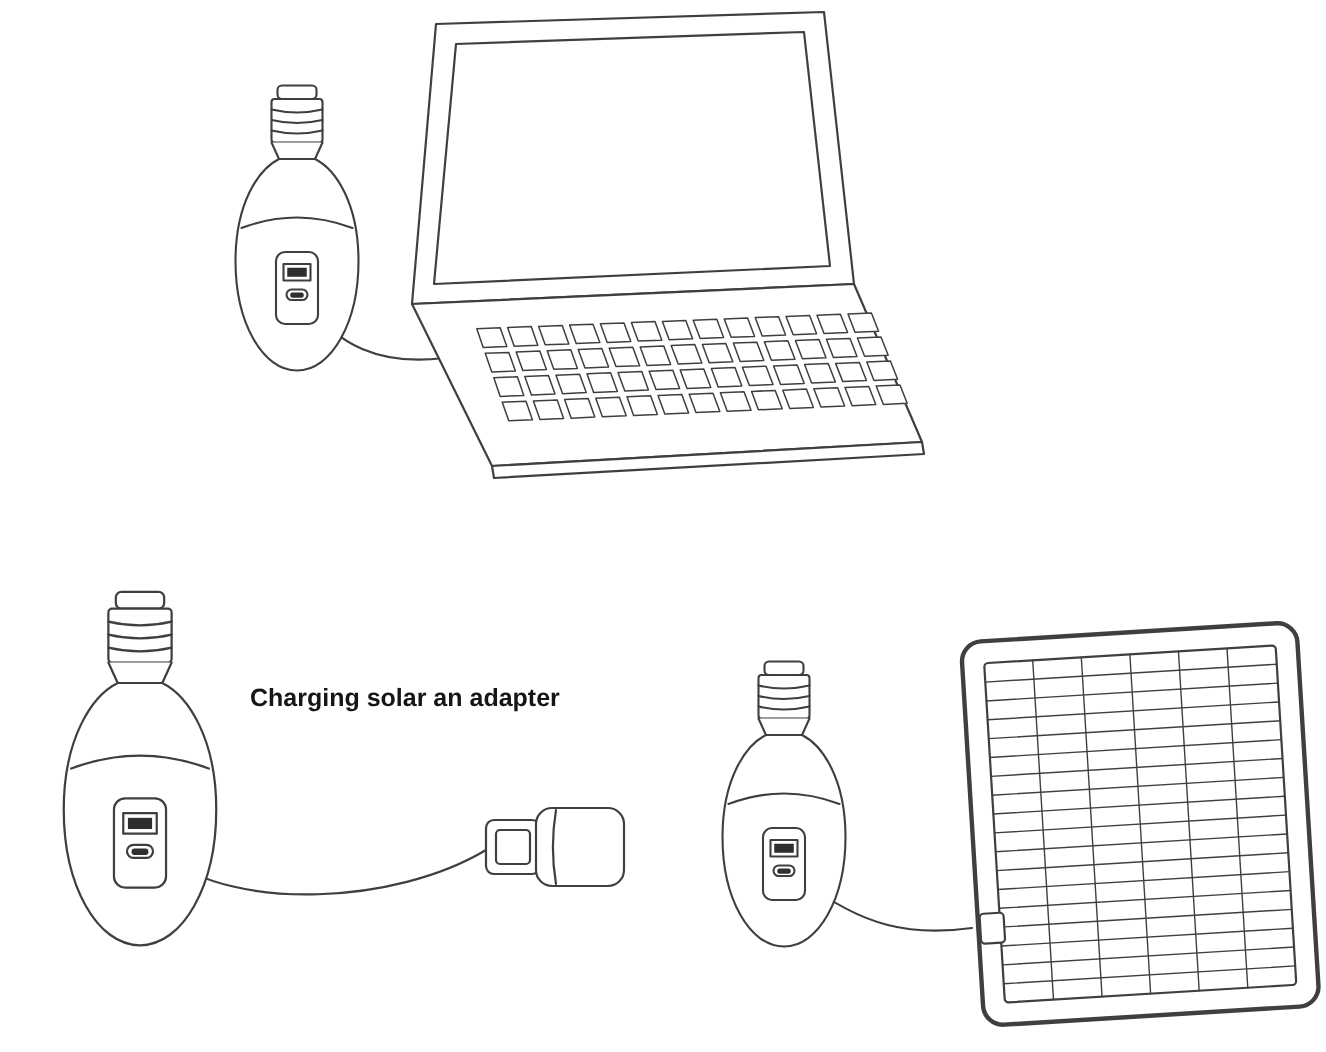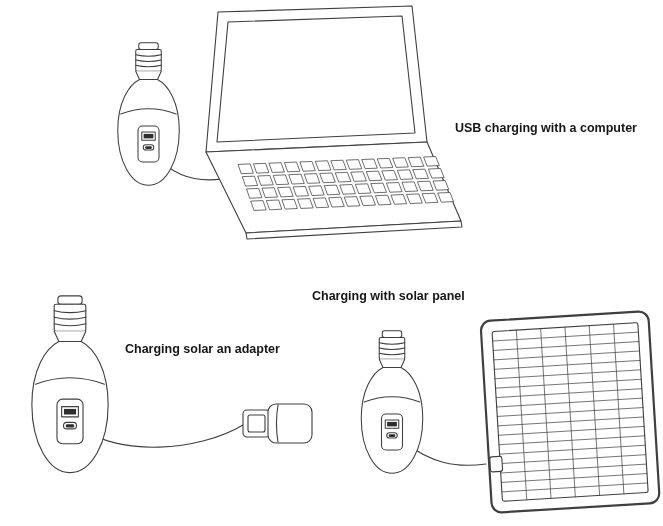--- a/index.html
+++ b/index.html
@@ -145,16 +145,14 @@
           <line x1="497" y1="449.77777777777777" x2="643" y2="449.77777777777777"></line>
           <line x1="497" y1="459.22222222222223" x2="643" y2="459.22222222222223"></line>
           <line x1="497" y1="468.66666666666663" x2="643" y2="468.66666666666663"></line>
           <line x1="497" y1="478.1111111111111" x2="643" y2="478.1111111111111"></line>
           <line x1="497" y1="487.55555555555554" x2="643" y2="487.55555555555554"></line>
         </g>
       <rect x="487" y="452" width="12" height="15" rx="2" fill="#fff"></rect>
     </g>
   </svg>
 
-  <div class="label" style="left:455px;top:121px">USB charging with a computer</div>
   <div class="label" style="left:125px;top:342px">Charging solar an adapter</div>
-  <div class="label" style="left:312px;top:289px">Charging with solar panel</div>
 </div>
 
 </body></html>

